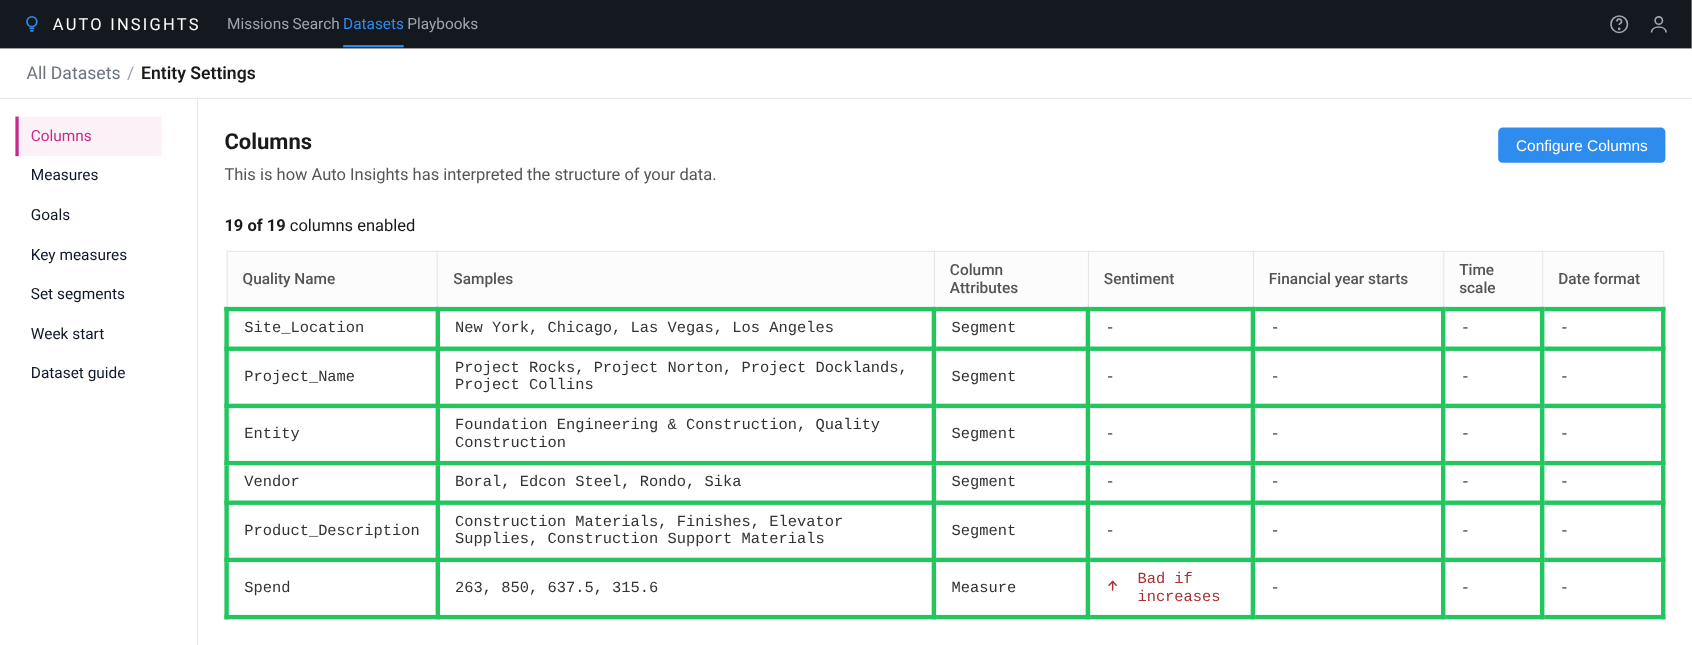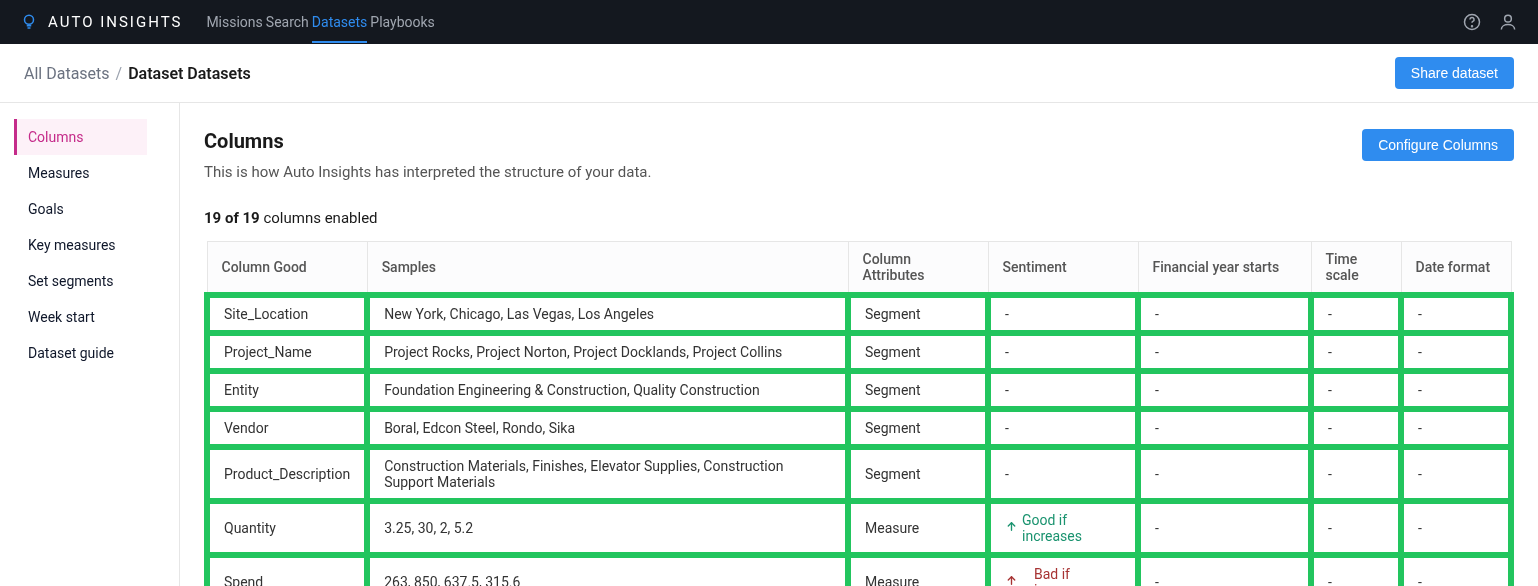--- a/index.html
+++ b/index.html
@@ -166,22 +166,23 @@
     th {
       text-align: left;
       color: #555;
       font-weight: 500;
       padding: 9px 14px;
       border: 1px solid #e6e6e6;
       background: #fcfcfd;
     }
     td {
       padding: 8px 14px;
-      border: 6px solid #22c55e;
+      border: 4px solid #22c55e;
       color: #333;
+      font-family: Liberation Mono, monospace;
     }
     .sentiment-good {
       color: #1a936f;
       display: inline-flex;
       align-items: center;
       gap: 4px;
     }
     .sentiment-bad {
       color: #a73333;
       display: inline-flex;
@@ -229,23 +230,22 @@
       <circle cx="12" cy="8" r="4"></circle>
       <path d="M4 21c0-4 4-6 8-6s8 2 8 6"></path>
     </svg>
   </div>
 </div>
 
 <div class="subheader">
   <div class="breadcrumb">
     <span class="breadcrumb-link">All Datasets</span>
     <span class="breadcrumb-sep">/</span>
-    <span class="breadcrumb-current">Dataset Datasets</span>
-  </div>
-  <button class="btn-primary">Share dataset</button>
+    <span class="breadcrumb-current">Entity Settings</span>
+  </div>
 </div>
 
 <div class="body-row">
   <div class="sidebar">
     <div class="sidebar-item active">Columns</div>
     <div class="sidebar-item">Measures</div>
     <div class="sidebar-item">Goals</div>
     <div class="sidebar-item">Key measures</div>
     <div class="sidebar-item">Set segments</div>
     <div class="sidebar-item">Week start</div>
@@ -261,21 +261,21 @@
       <button class="btn-primary">Configure Columns</button>
     </div>
 
     <div class="count-line">
       <span class="count-bold">19 of 19</span><span> columns enabled</span>
     </div>
 
     <table>
       <thead>
         <tr>
-          <th class="col-name">Column Good</th>
+          <th class="col-name">Quality Name</th>
           <th>Samples</th>
           <th class="col-attr">Column Attributes</th>
           <th class="col-sent">Sentiment</th>
           <th class="col-fin">Financial year starts</th>
           <th class="col-ts">Time scale</th>
           <th class="col-df">Date format</th>
         </tr>
       </thead>
       <tbody id="tbody">
           <tr>
@@ -312,35 +312,20 @@
             <td>-</td>
             <td>-</td>
             <td>-</td>
             <td>-</td>
           </tr>
           <tr>
             <td>Product_Description</td>
             <td>Construction Materials, Finishes, Elevator Supplies, Construction Support Materials</td>
             <td>Segment</td>
             <td>-</td>
-            <td>-</td>
-            <td>-</td>
-            <td>-</td>
-          </tr>
-          <tr>
-            <td>Quantity</td>
-            <td>3.25, 30, 2, 5.2</td>
-            <td>Measure</td>
-            <td><span class="sentiment-good">
-                <span><svg class="arrow-ic" viewBox="0 0 24 24" fill="none" stroke="currentColor" stroke-width="2.5" stroke-linecap="round" stroke-linejoin="round">
-                    <path d="M12 19V5"></path>
-                    <path d="M6 11l6-6 6 6"></path>
-                  </svg></span>
-                <span>Good if increases</span>
-              </span></td>
             <td>-</td>
             <td>-</td>
             <td>-</td>
           </tr>
           <tr>
             <td>Spend</td>
             <td>263, 850, 637.5, 315.6</td>
             <td>Measure</td>
             <td><span class="sentiment-bad">
                 <span><svg class="arrow-ic" viewBox="0 0 24 24" fill="none" stroke="currentColor" stroke-width="2.5" stroke-linecap="round" stroke-linejoin="round">

